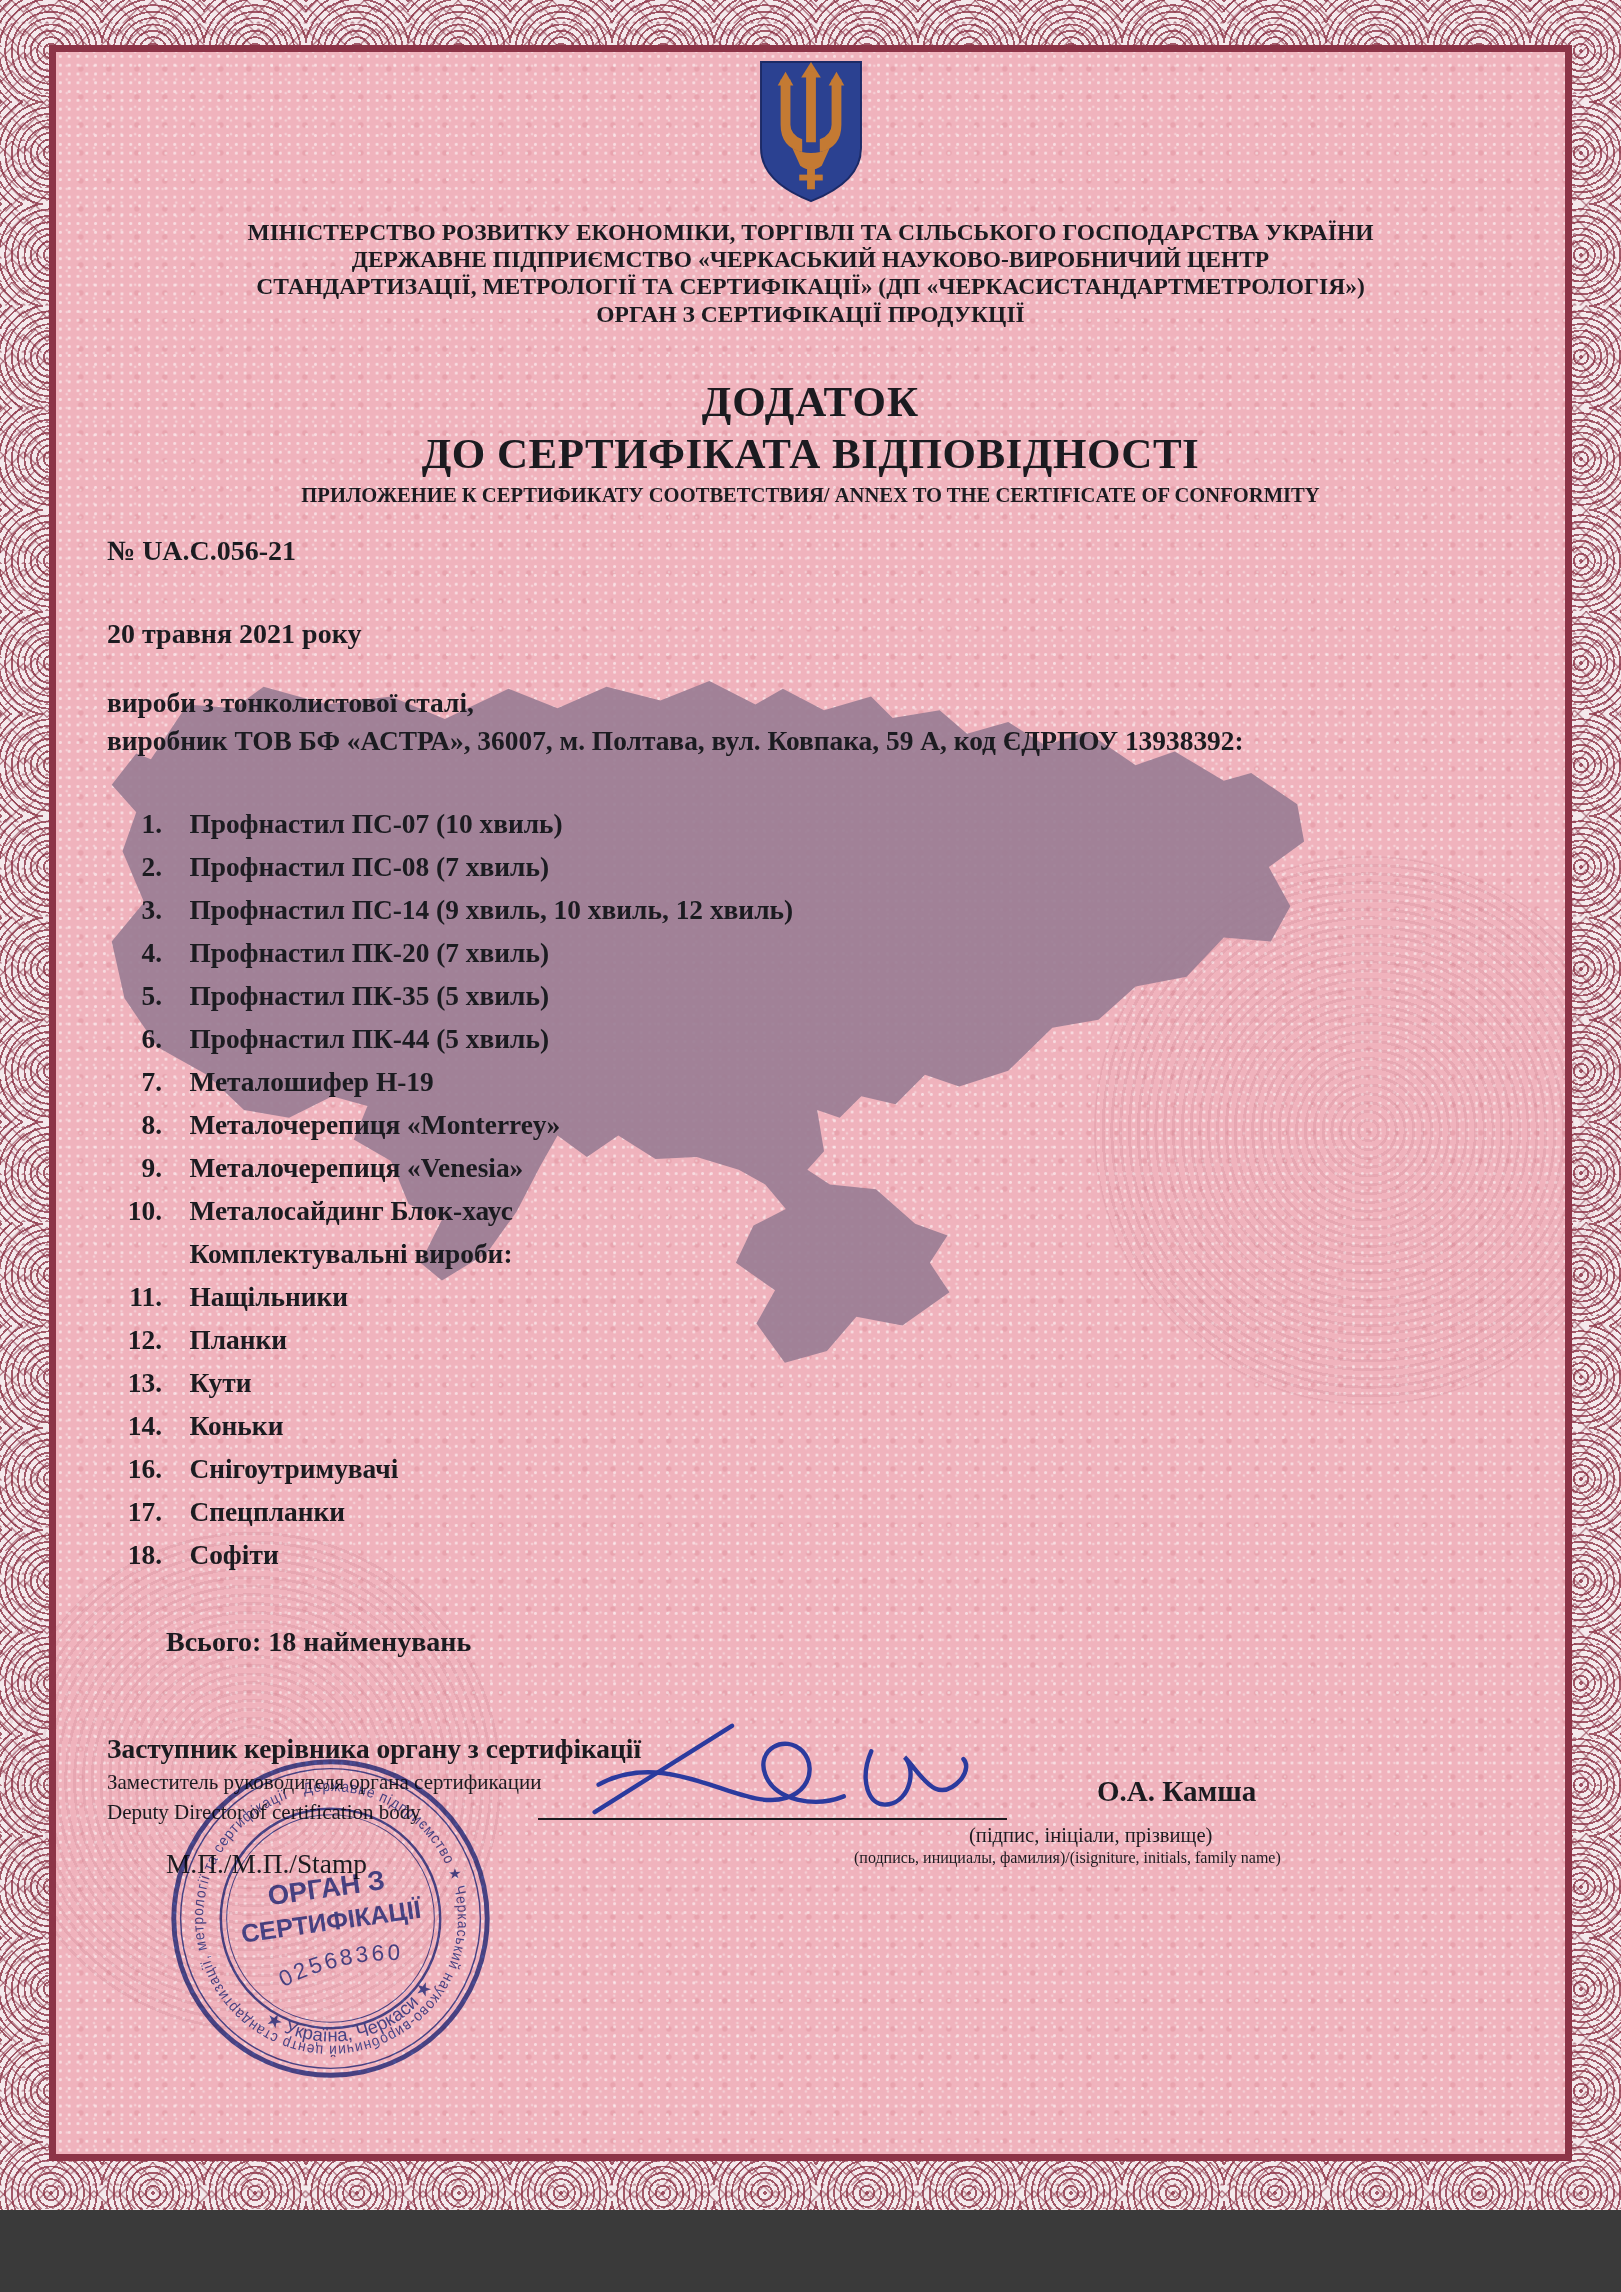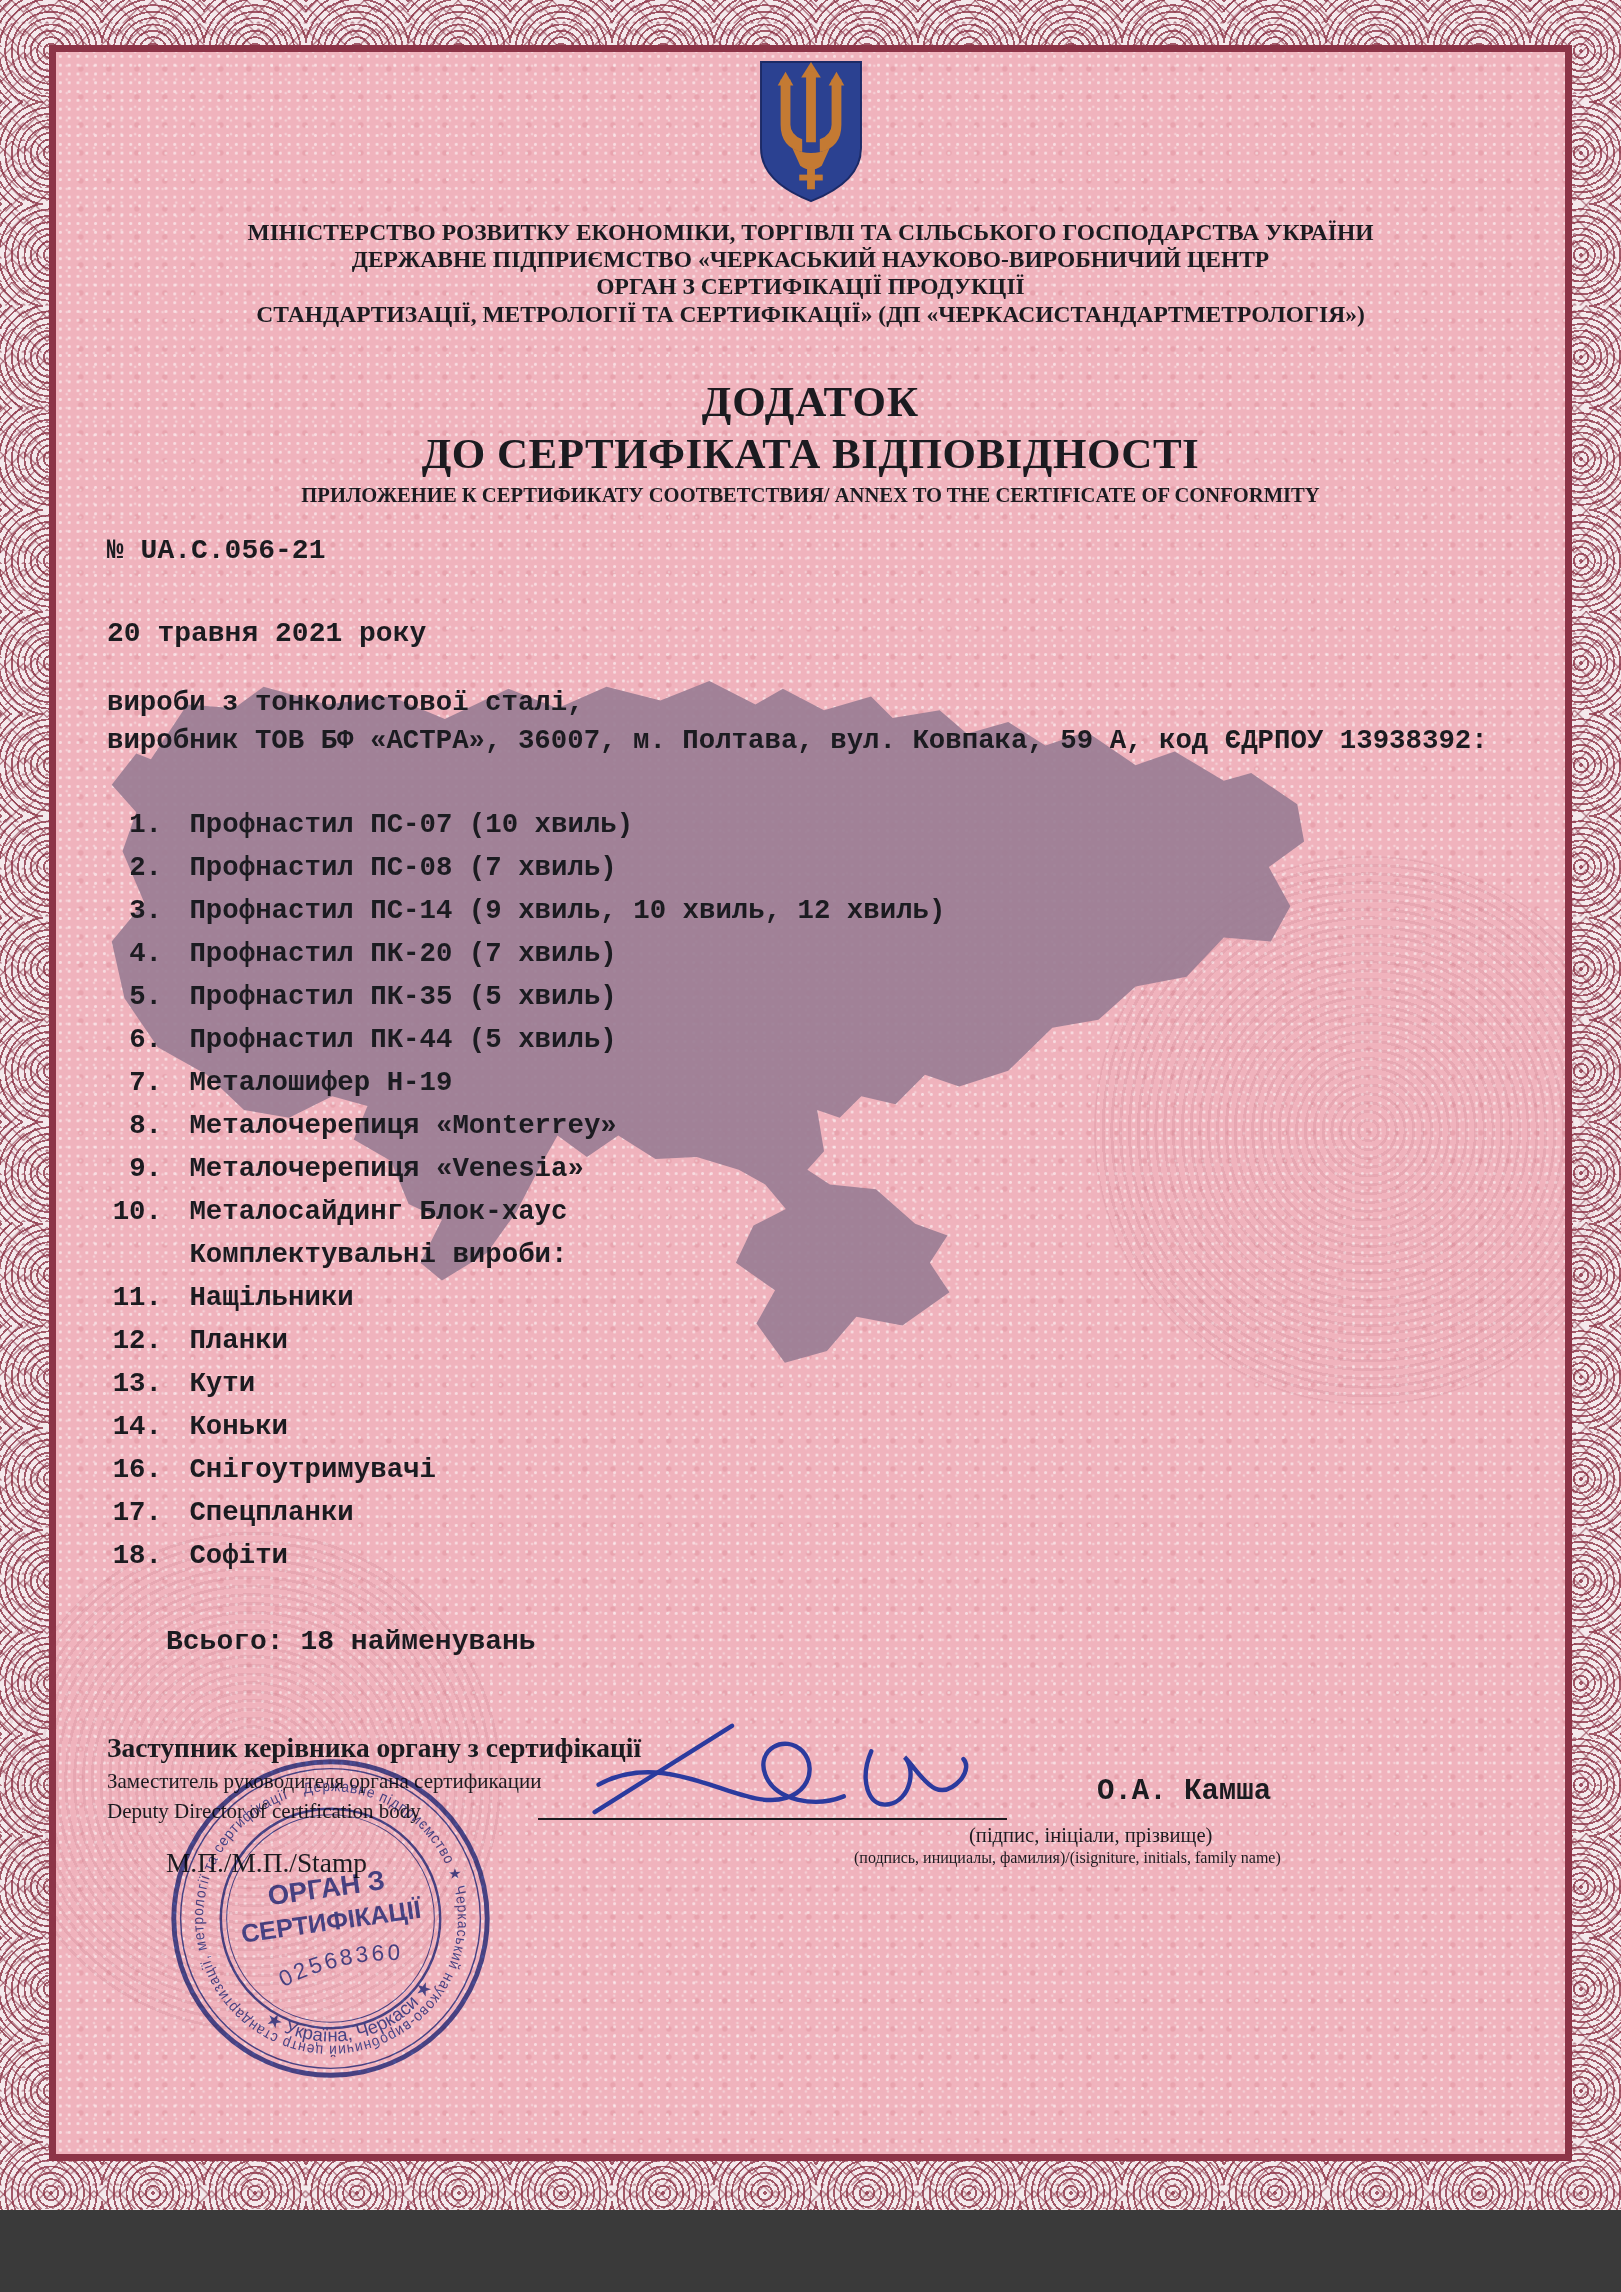--- a/index.html
+++ b/index.html
@@ -39,21 +39,21 @@
 
   .content{position:absolute;inset:0;z-index:2;padding:0 51px;}
 
   .emblem{display:block;margin:5.9px auto 0;width:112px;height:147px;}
 
   .hdr{margin-top:13.7px;text-align:center;font-weight:bold;font-size:23.5px;line-height:27.4px;}
   .title1{margin-top:49px;text-align:center;font-weight:bold;font-size:43px;line-height:49px;letter-spacing:1px;}
   .title2{text-align:center;font-weight:bold;font-size:43px;line-height:55px;letter-spacing:0.5px;}
   .subtitle{margin-top:2px;text-align:center;font-weight:bold;font-size:20.6px;line-height:25.5px;}
 
-  .sans{font-family:Liberation Mono, monospace;}
+  .sans{font-family:Liberation Serif, serif;}
   .cert-number{margin-top:25.5px;font-weight:bold;font-size:28px;line-height:34px;}
   .cert-date{margin-top:49px;font-weight:bold;font-size:28px;line-height:34px;}
   .intro{margin-top:33px;font-weight:bold;font-size:27.4px;line-height:38px;}
 
   .list{margin-top:43px;}
   .row{display:flex;font-weight:bold;font-size:27.4px;line-height:43px;}
   .row .num{width:55px;text-align:right;flex:none;}
   .row .label{margin-left:27.4px;white-space:nowrap;}
 
   .total{margin-top:49px;margin-left:59px;font-weight:bold;font-size:28px;}
@@ -110,22 +110,22 @@
           <path d="M88 22 h-10 v46 q0 10 -12 15 v13 q22 -5 22 -28 z"></path>
           <path d="M38 92 q19 10 38 0 l-8 18 q-11 8 -22 0 z"></path>
           <rect x="53" y="112" width="8" height="22"></rect>
           <rect x="45" y="119" width="24" height="6"></rect>
         </g>
       </svg>
 
       <div class="hdr">
         <div>МІНІСТЕРСТВО РОЗВИТКУ ЕКОНОМІКИ, ТОРГІВЛІ ТА СІЛЬСЬКОГО ГОСПОДАРСТВА УКРАЇНИ</div>
         <div>ДЕРЖАВНЕ ПІДПРИЄМСТВО «ЧЕРКАСЬКИЙ НАУКОВО-ВИРОБНИЧИЙ ЦЕНТР</div>
+        <div>СТАНДАРТИЗАЦІЇ, МЕТРОЛОГІЇ ТА СЕРТИФІКАЦІЇ» (ДП «ЧЕРКАСИСТАНДАРТМЕТРОЛОГІЯ»)</div>
         <div>ОРГАН З СЕРТИФІКАЦІЇ ПРОДУКЦІЇ</div>
-        <div>СТАНДАРТИЗАЦІЇ, МЕТРОЛОГІЇ ТА СЕРТИФІКАЦІЇ» (ДП «ЧЕРКАСИСТАНДАРТМЕТРОЛОГІЯ»)</div>
       </div>
 
       <div class="title1">ДОДАТОК</div>
       <div class="title2">ДО СЕРТИФІКАТА ВІДПОВІДНОСТІ</div>
       <div class="subtitle">ПРИЛОЖЕНИЕ К СЕРТИФИКАТУ СООТВЕТСТВИЯ/ ANNEX TO THE CERTIFICATE OF CONFORMITY</div>
 
       <div class="cert-number sans">№ UA.C.056-21</div>
       <div class="cert-date sans">20 травня 2021 року</div>
 
       <div class="intro sans">

